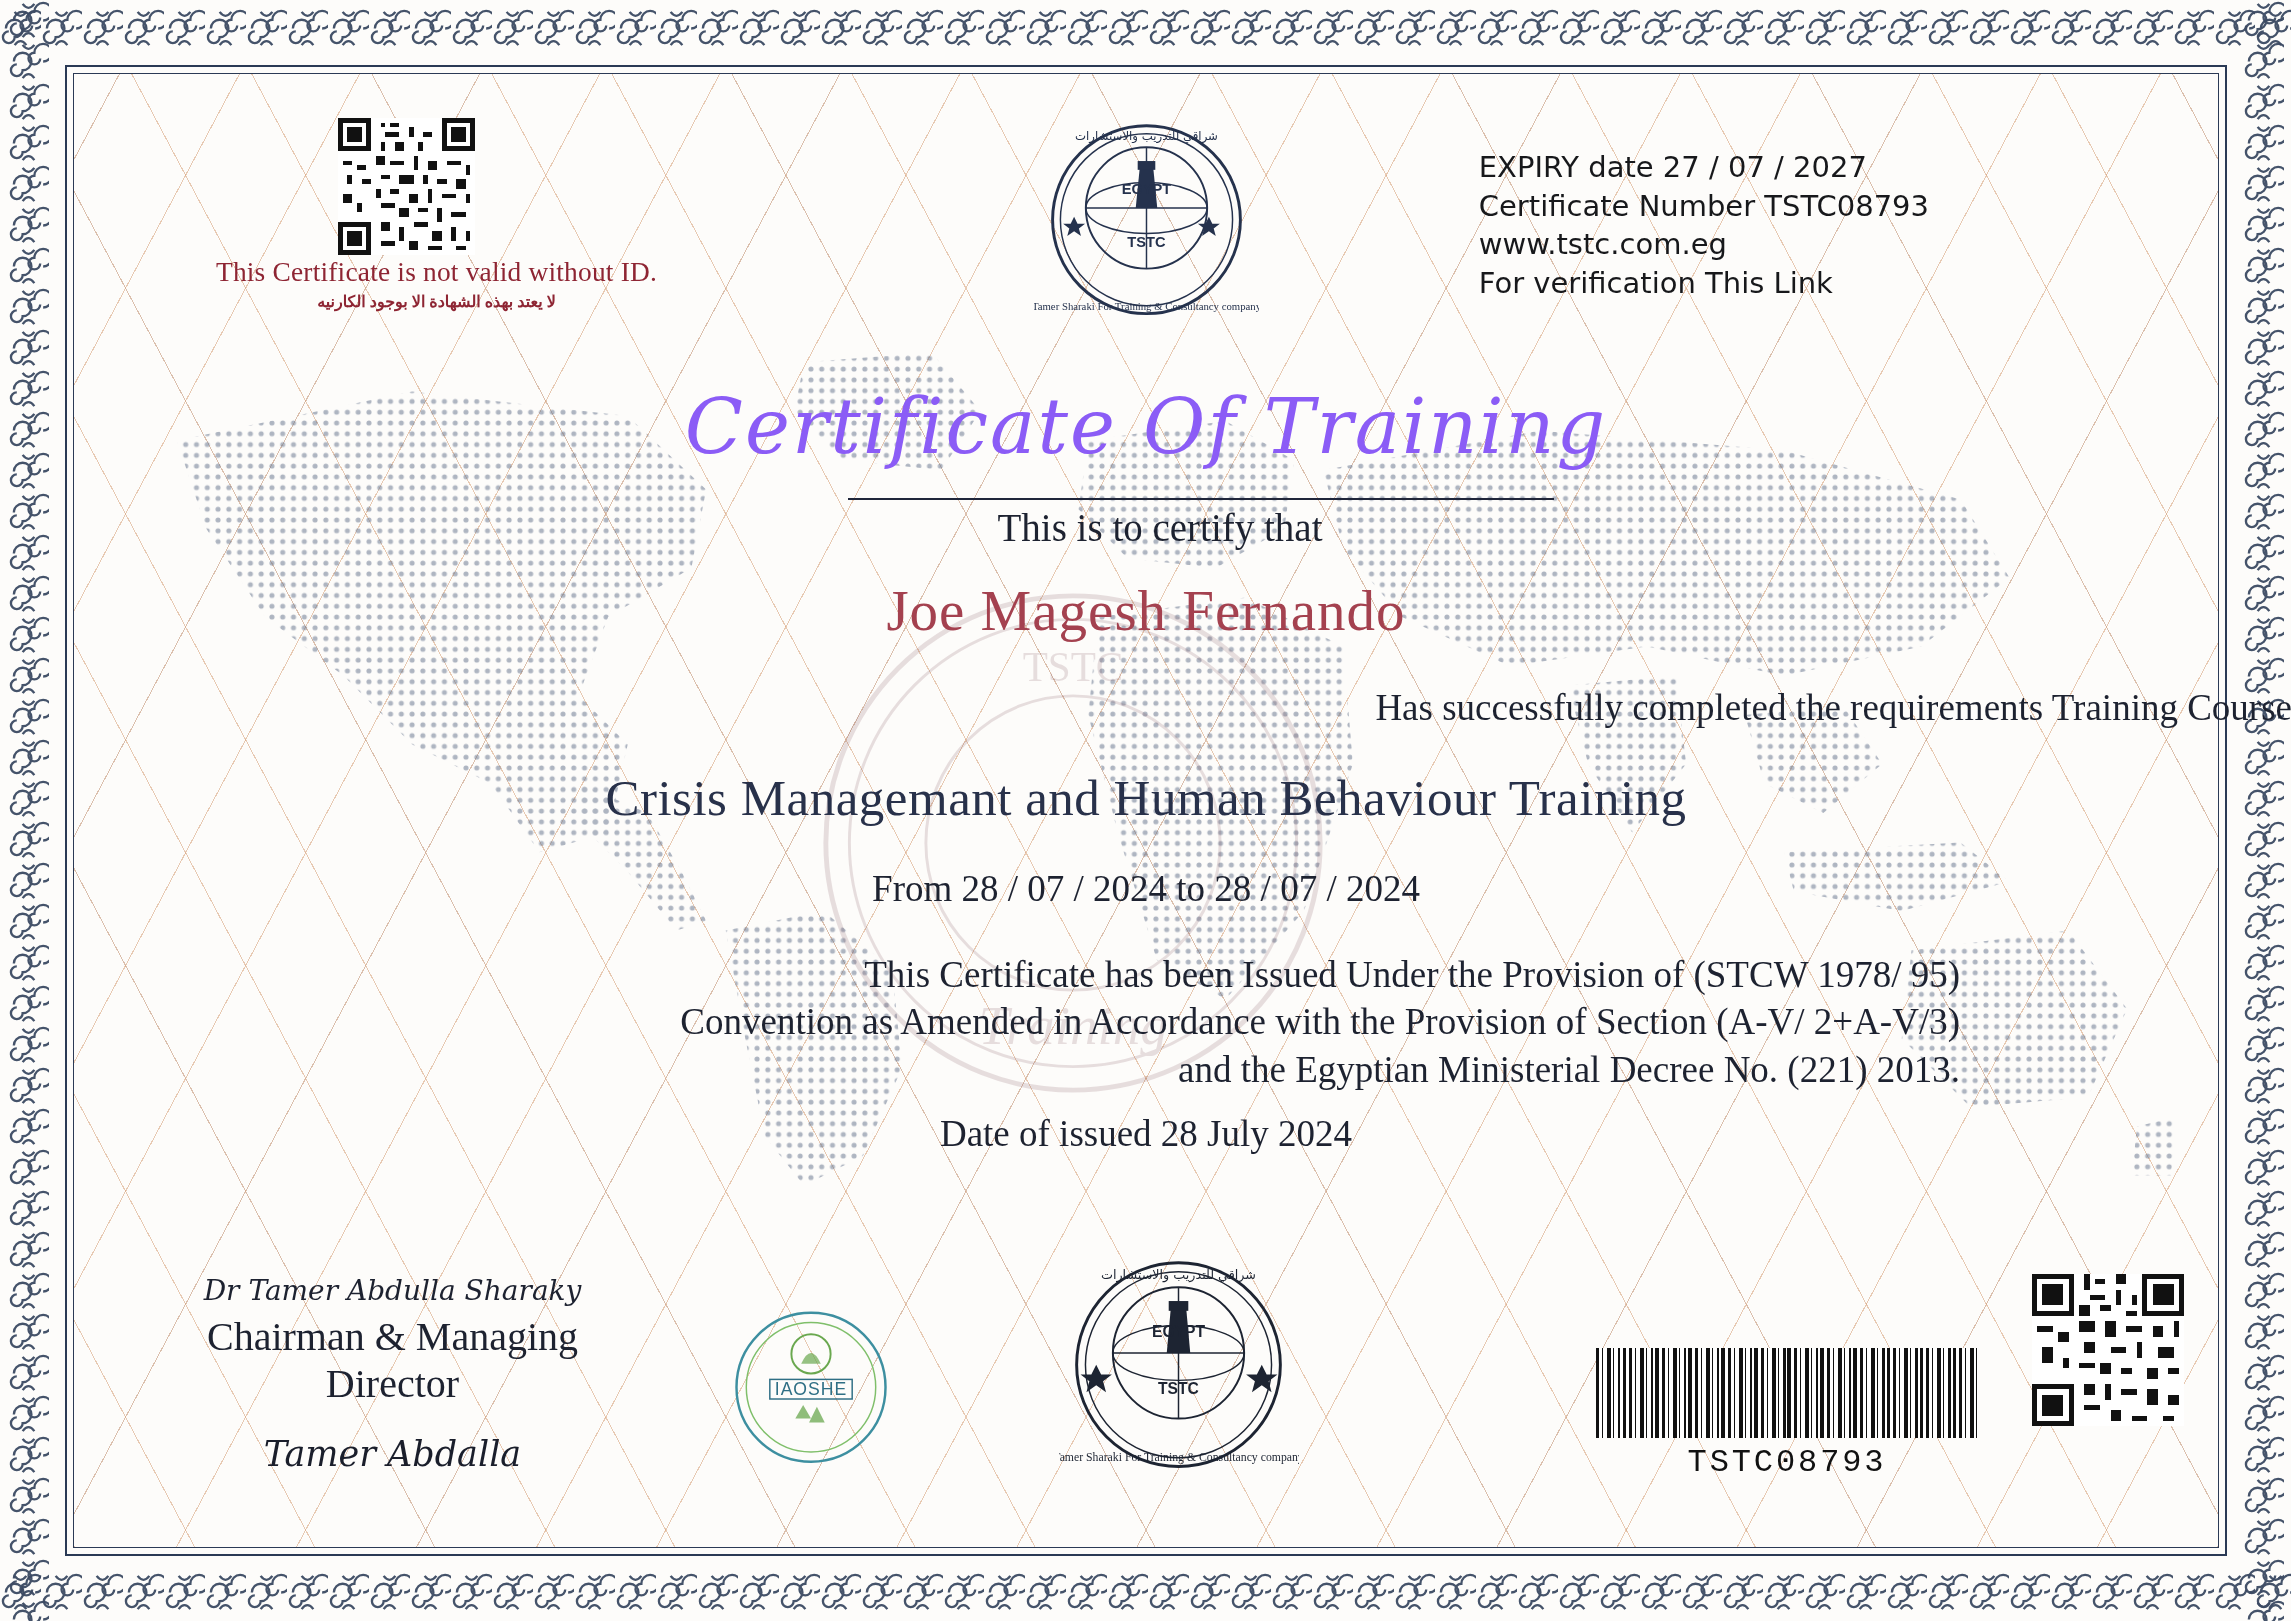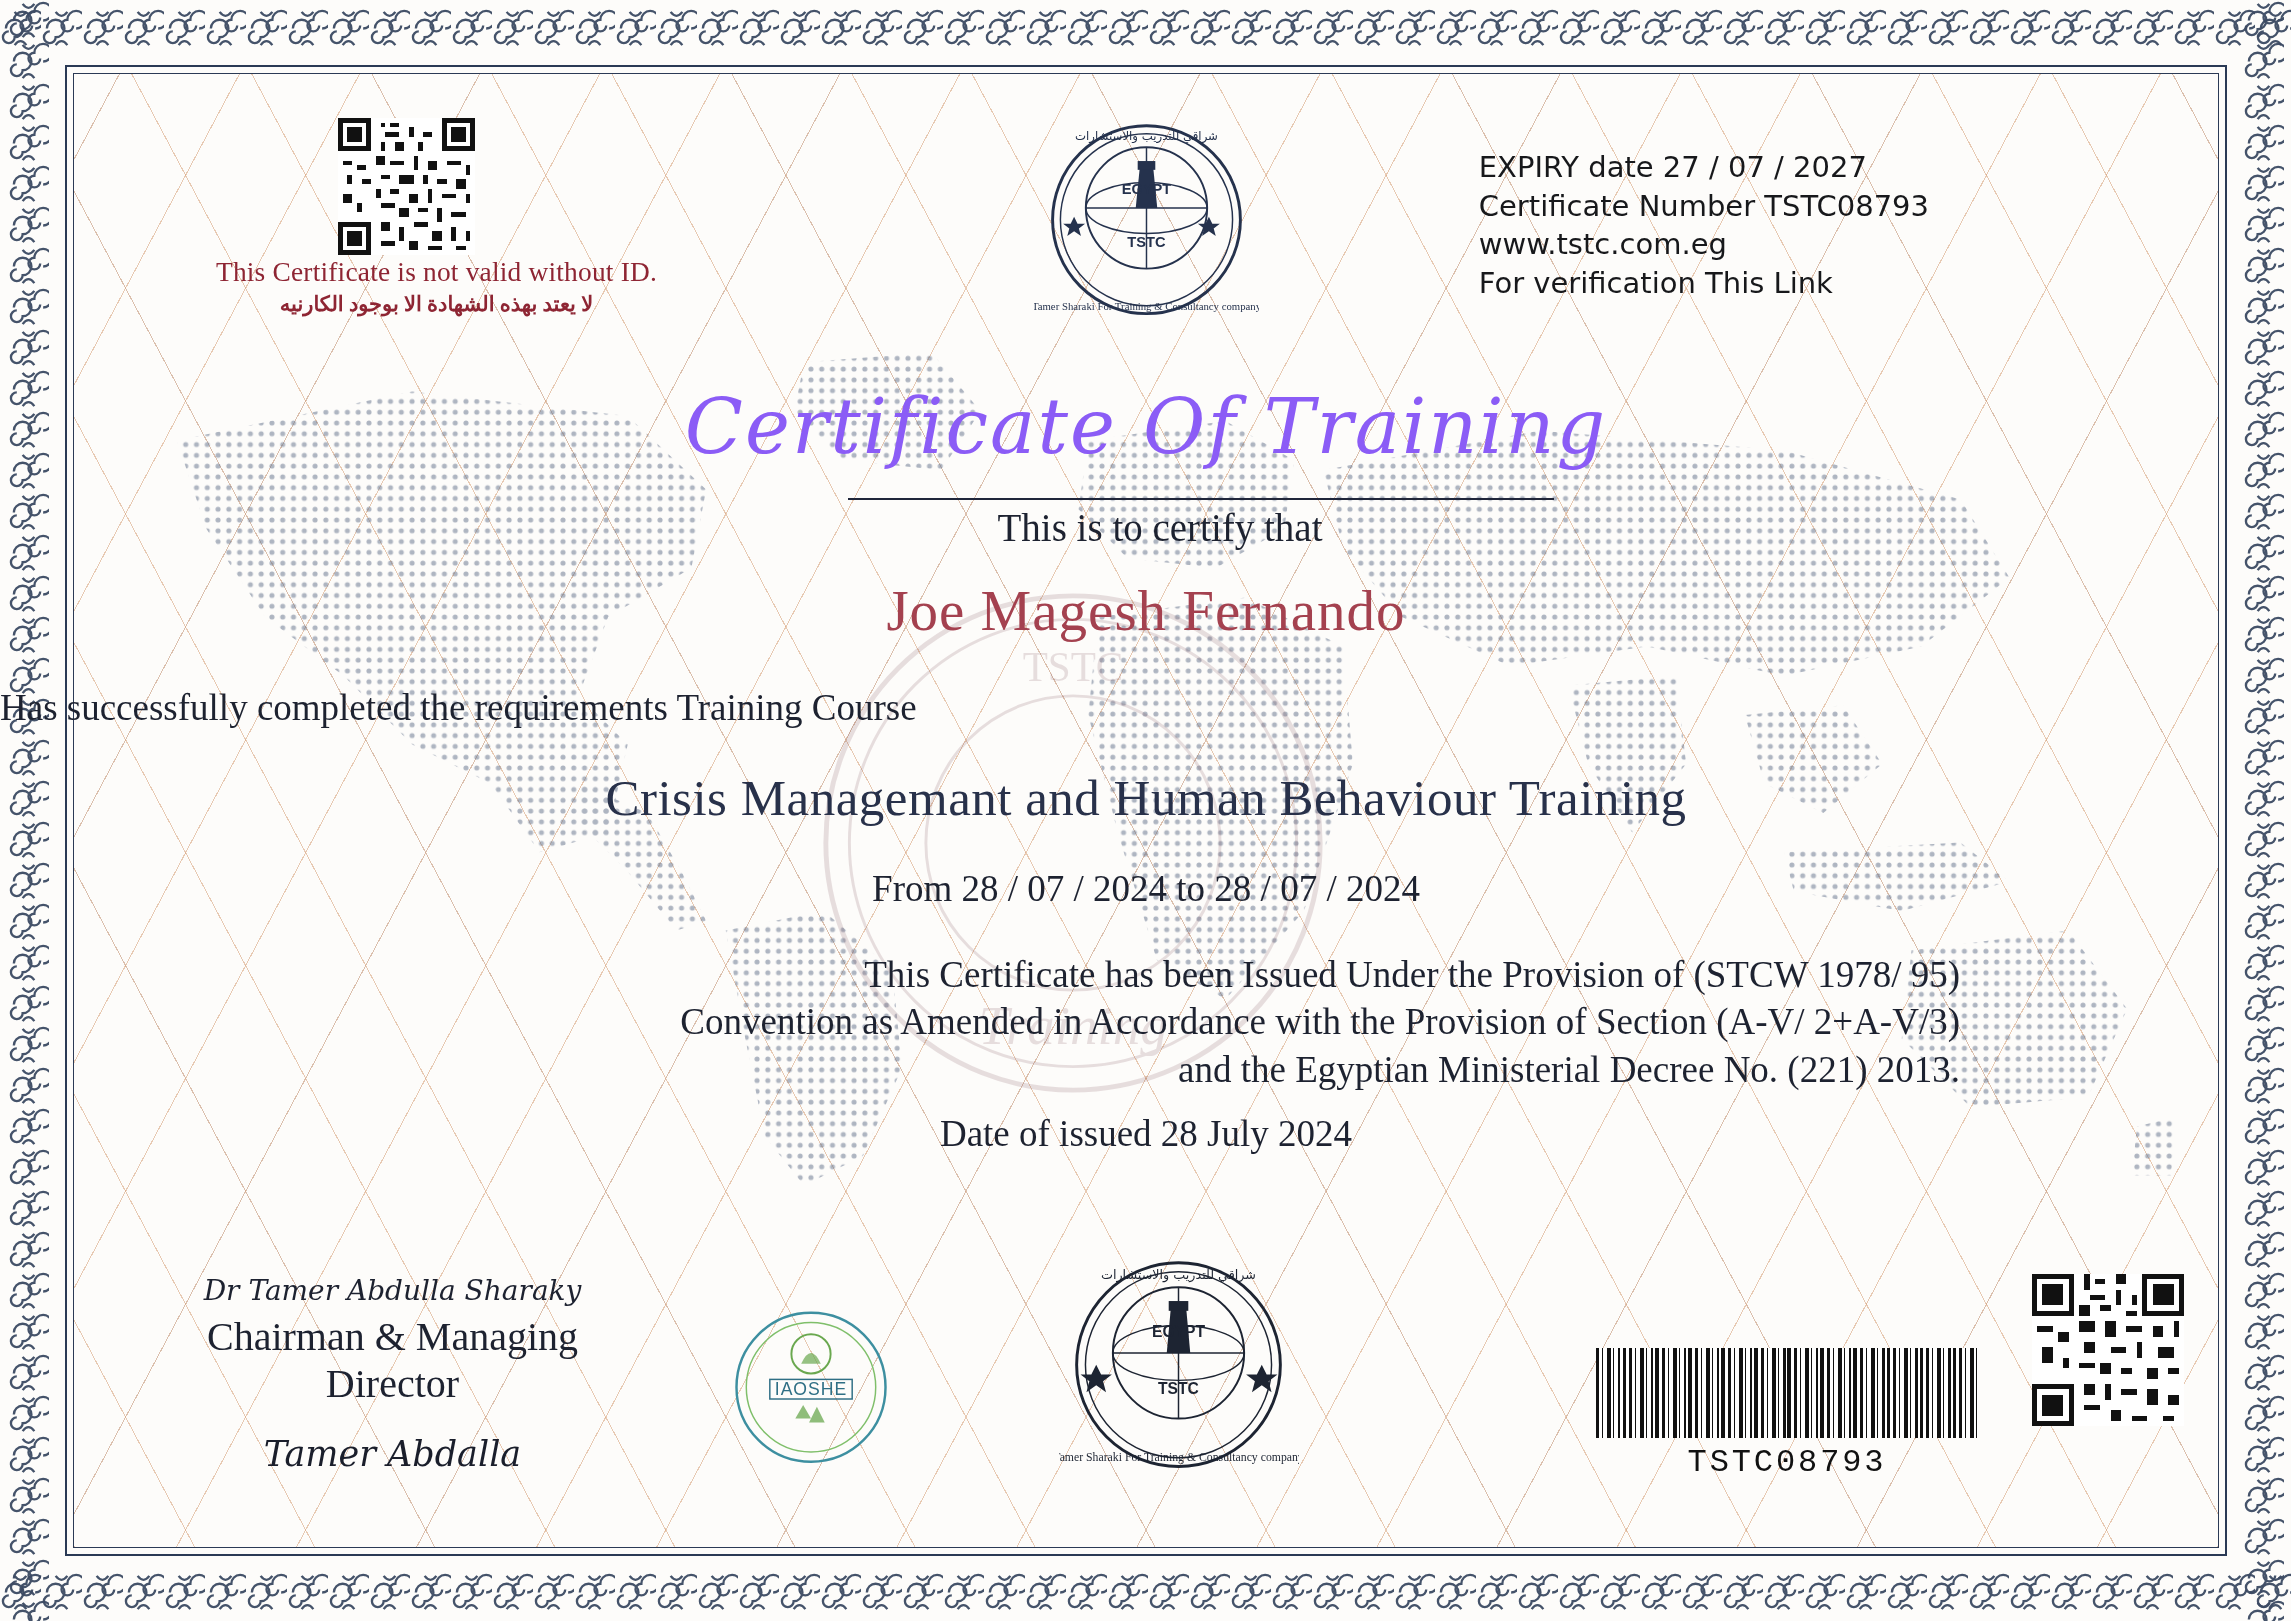--- a/index.html
+++ b/index.html
@@ -138,21 +138,21 @@
     top: 257px;
     width: 529px;
     text-align: center;
     color: #8e2533;
   }
   .notice-en {
     font-size: 27.4px;
     letter-spacing: 0.2px;
   }
   .notice-ar {
-    font-size: 21px;
+    font-size: 16px;
     font-weight: bold;
     margin-top: 3.9px;
     direction: rtl;
   }
 
   .logo-top {
     position: absolute;
     left: 1034px;
     top: 118px;
     width: 225px;
@@ -215,21 +215,21 @@
     text-align: center;
     font-size: 57px;
     color: #a4414f;
     letter-spacing: 1px;
   }
 
   .completed-line {
     position: absolute;
     left: 0; right: 0;
     top: 686px;
-    text-align: left;
+    text-align: right;
     font-size: 37px;
     color: #1d2230;
   }
 
   .course-title {
     position: absolute;
     left: 0; right: 0;
     top: 769px;
     text-align: center;
     font-size: 51px;

